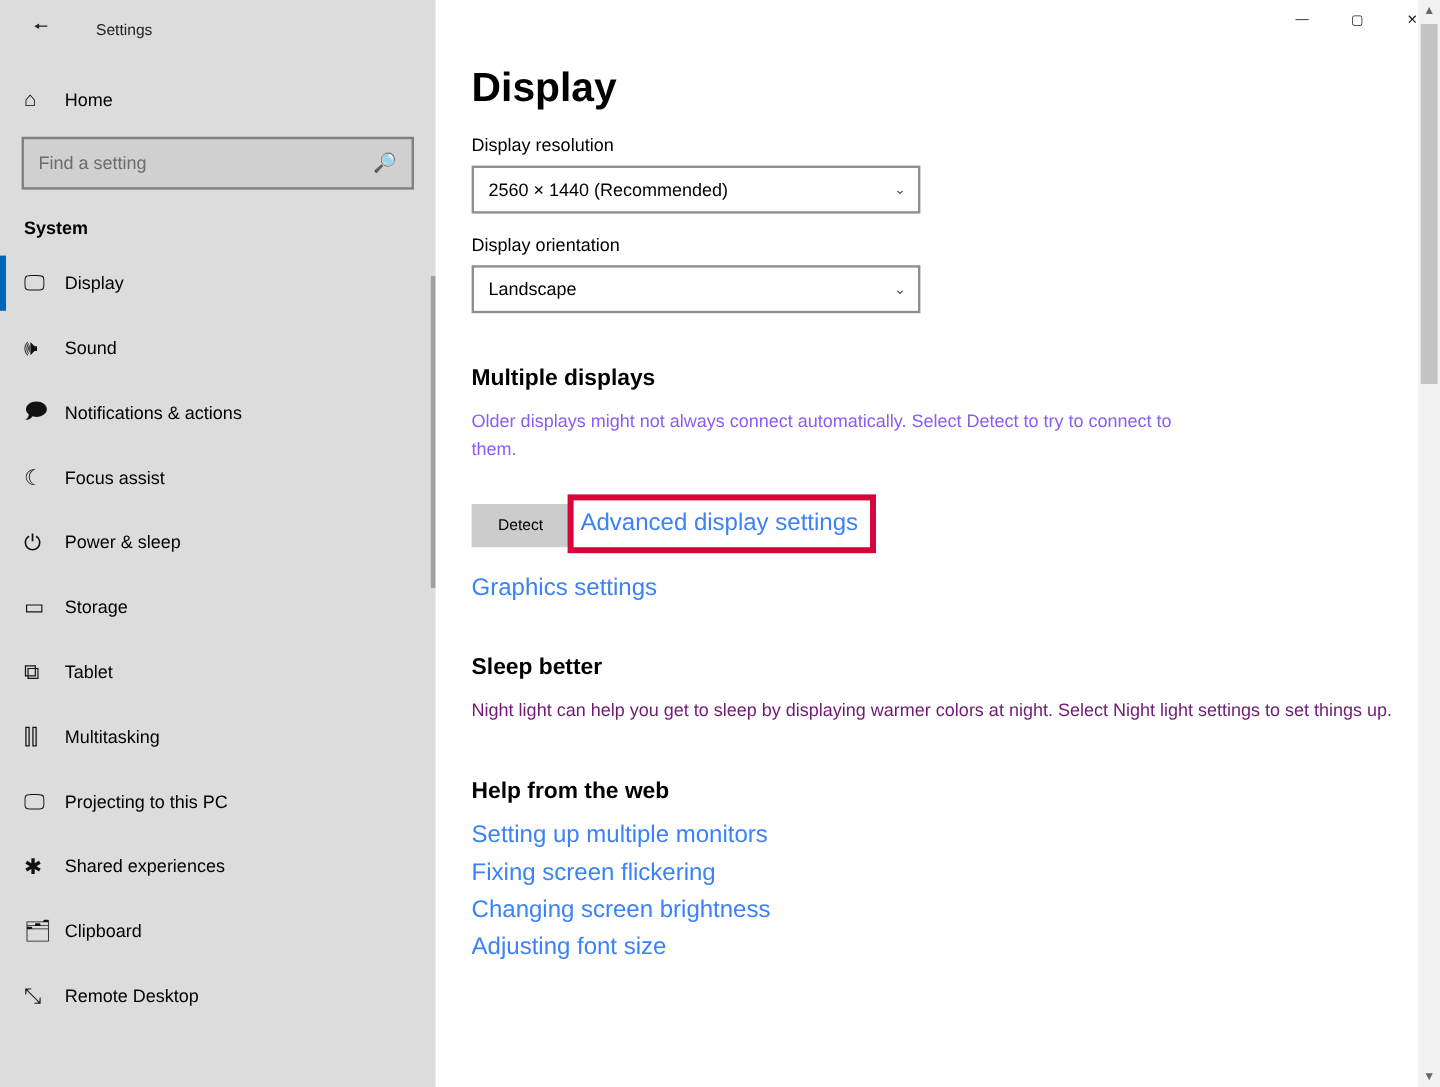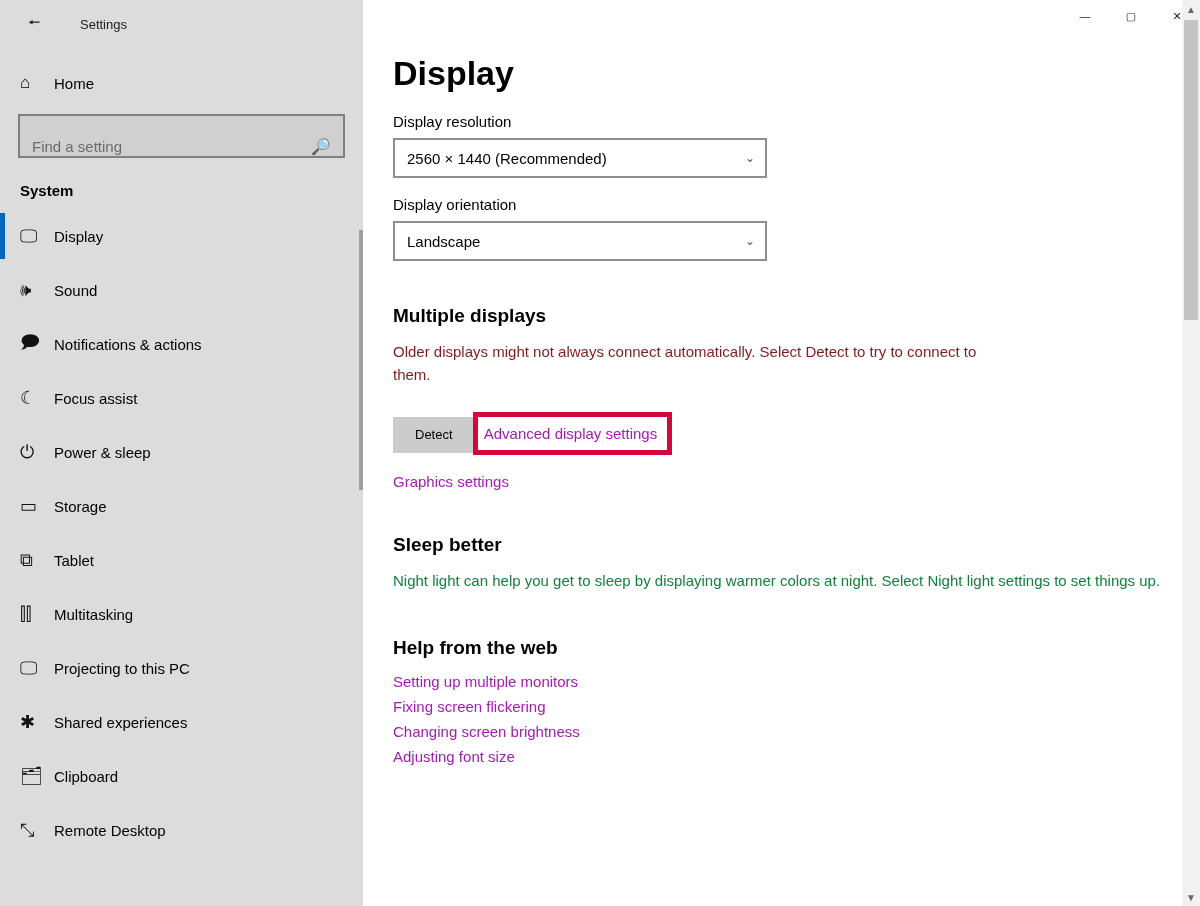--- a/index.html
+++ b/index.html
@@ -64,21 +64,21 @@
     align-items: center;
     font-family: 'Segoe MDL2 Assets', 'Segoe UI Symbol', sans-serif;
     font-size: 17px;
   }
   .search-wrap {
     margin: 6px 18px 10px 18px;
     height: 40px;
     border: 2px solid #808080;
     background: #d0d0d0;
     display: flex;
-    align-items: flex-end;
+    align-items: center;
     padding: 0 8px 0 10px;
   }
   .search-wrap input {
     flex: 1;
     border: none;
     outline: none;
     background: transparent;
     font-size: 15px;
     color: #333;
     font-family: inherit;
@@ -186,45 +186,45 @@
   .dropdown .chev { font-size: 12px; color: #555; }
   h2.section-heading {
     font-weight: 600;
     font-size: 19px;
     margin: 44px 0 14px 0;
   }
   .body-text {
     font-size: 15px;
     max-width: 620px;
     line-height: 1.5;
-    color: #7f1d1d;
+    color: #8b5cf6;
   }
   .secondary-text {
     font-size: 15px;
     max-width: 800px;
     line-height: 1.5;
-    color: #15803d;
+    color: #701a75;
     margin-top: 2px;
   }
   .button {
     display: inline-flex;
     align-items: center;
     justify-content: center;
     height: 36px;
     padding: 0 22px;
     background: #ccc;
     border: none;
     font-family: inherit;
     font-size: 13px;
     margin-top: 10px;
     cursor: pointer;
   }
   .link {
-    color: #a21caf;
-    font-size: 15px;
+    color: #3b82f6;
+    font-size: 20px;
     display: block;
     cursor: pointer;
     text-decoration: none;
   }
   .link-row { margin-top: 18px; }
   .highlight-box {
     display: inline-block;
     border: 5px solid #d6063a;
     padding: 8px 10px 8px 6px;
     margin-top: 26px;

